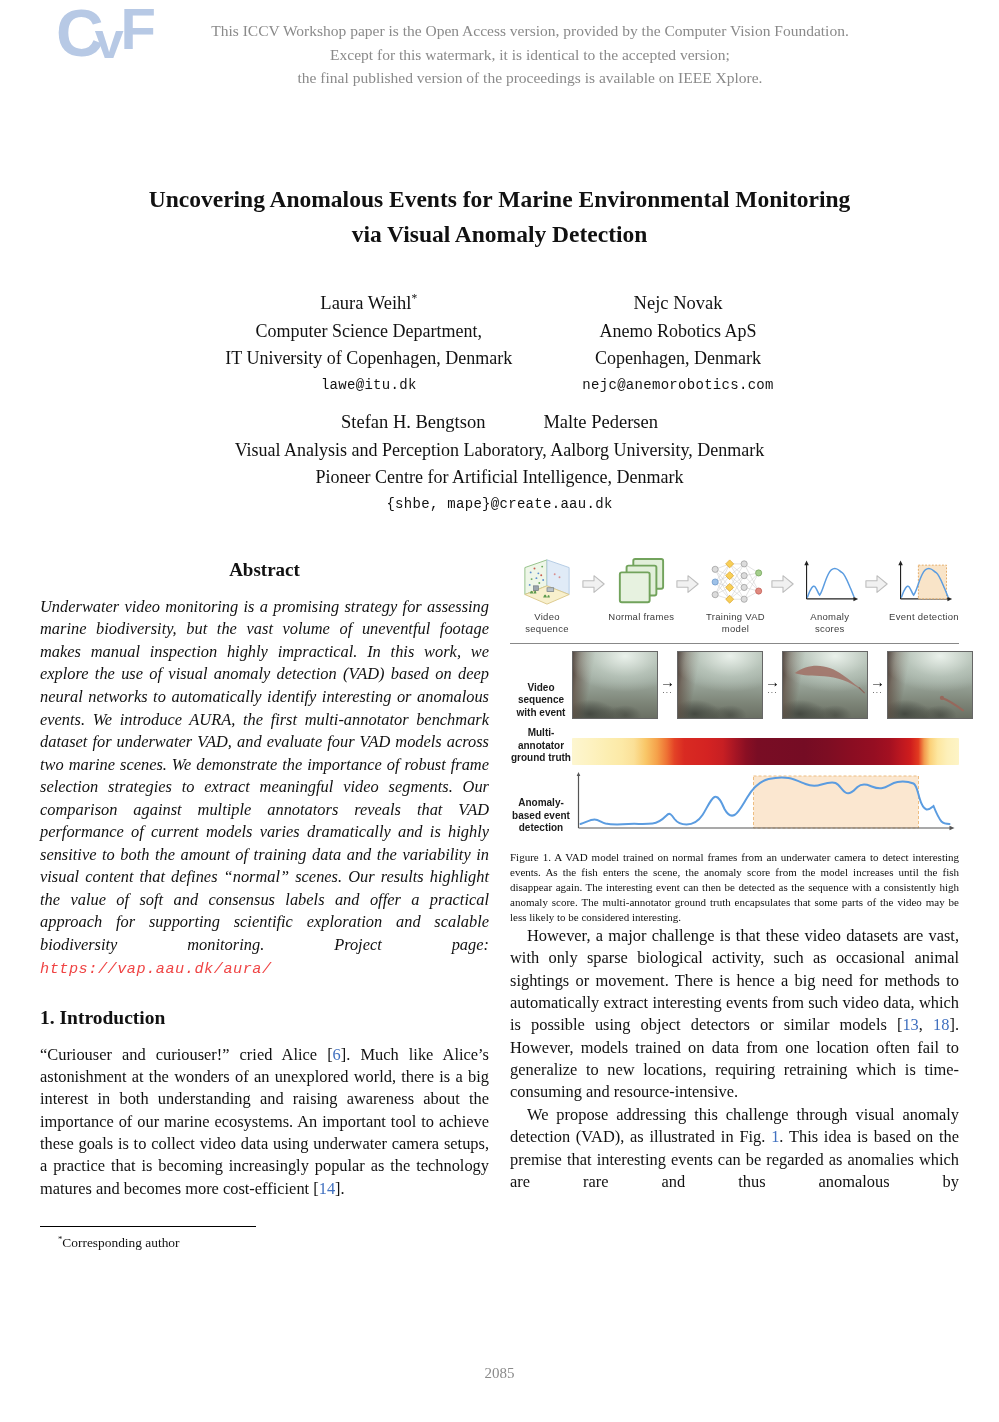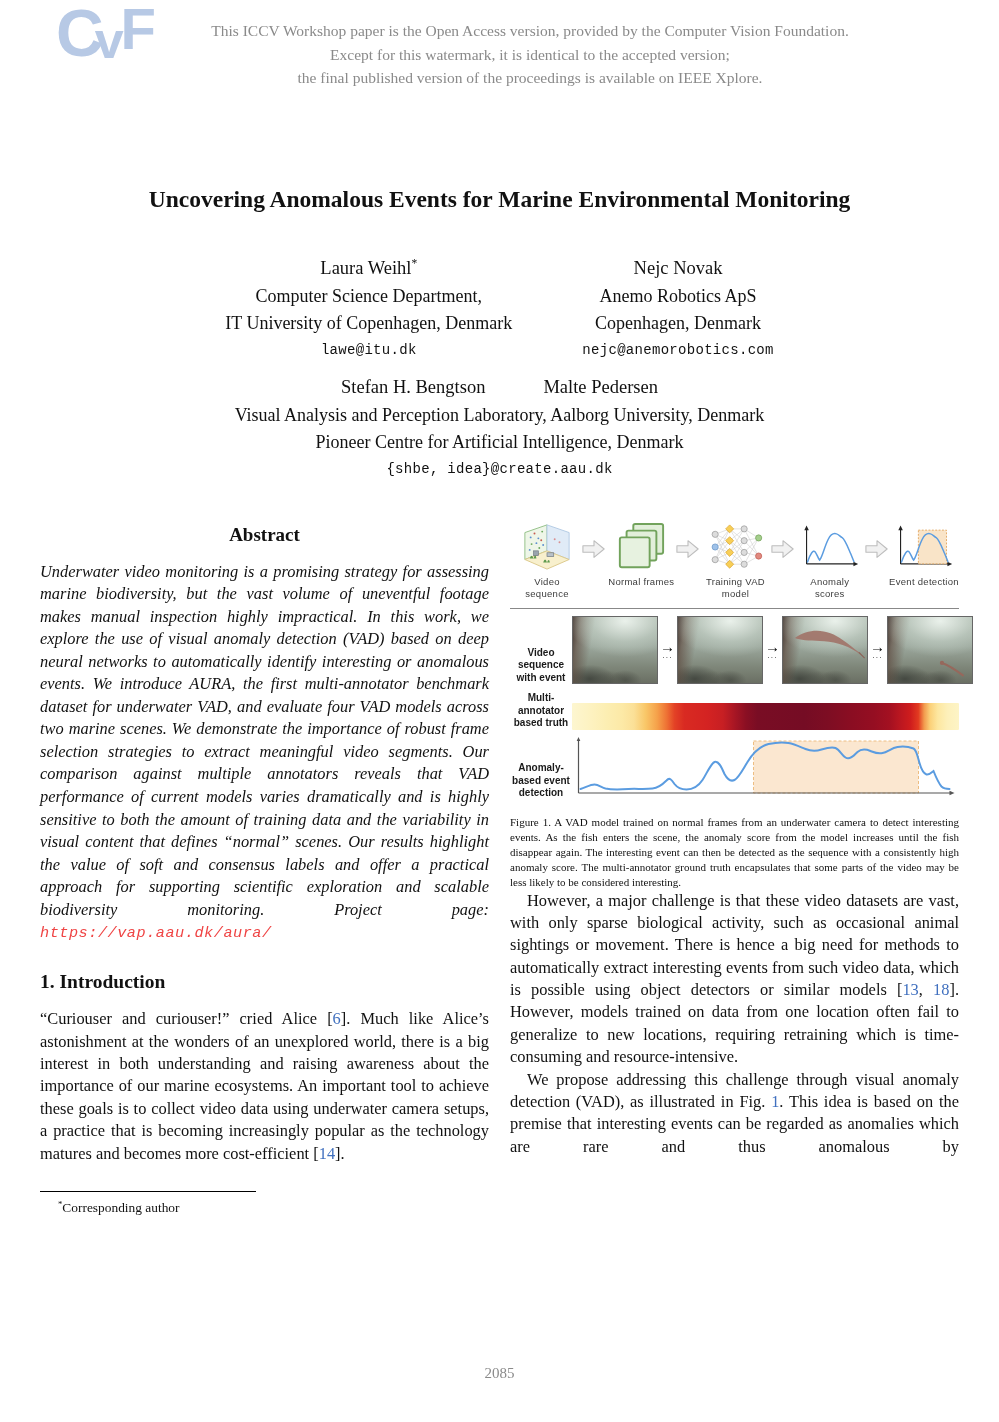--- a/index.html
+++ b/index.html
@@ -92,20 +92,21 @@
       <span class="cvf-f">F</span>
   </div>
   <div class="watermark" style="color:#8a8a8a;">
     <div>This ICCV Workshop paper is the Open Access version, provided by the Computer Vision Foundation.</div>
     <div>Except for this watermark, it is identical to the accepted version;</div>
     <div>the final published version of the proceedings is available on IEEE Xplore.</div>
   </div>
 
   <div class="title">
     <div>Uncovering Anomalous Events for Marine Environmental Monitoring</div>
+    <div>via Visual Anomaly Detection</div>
   </div>
 
   <div class="authors-row1">
     <div class="author-block">
       <div class="author-name"><span>Laura Weihl</span><sup class="mark">*</sup></div>
       <div>Computer Science Department,</div>
       <div>IT University of Copenhagen, Denmark</div>
       <div class="author-email">lawe@itu.dk</div>
     </div>
     <div class="author-block">
@@ -116,21 +117,21 @@
     </div>
   </div>
 
   <div class="authors-row2">
     <div class="row2-names">
       <span>Stefan H. Bengtson</span>
       <span>Malte Pedersen</span>
     </div>
     <div>Visual Analysis and Perception Laboratory, Aalborg University, Denmark</div>
     <div>Pioneer Centre for Artificial Intelligence, Denmark</div>
-    <div class="author-email">{shbe, idea}@create.aau.dk</div>
+    <div class="author-email">{shbe, mape}@create.aau.dk</div>
   </div>
 
   <div class="columns">
 
     <div class="col">
       <div class="abs-head">Abstract</div>
       <p class="abs-text" style="margin:0;"><span>Underwater video monitoring is a promising strategy for assessing marine biodiversity, but the vast volume of uneventful footage makes manual inspection highly impractical. In this work, we explore the use of visual anomaly detection (VAD) based on deep neural networks to automatically identify interesting or anomalous events. We introduce AURA, the first multi-annotator benchmark dataset for underwater VAD, and evaluate four VAD models across two marine scenes. We demonstrate the importance of robust frame selection strategies to extract meaningful video segments. Our comparison against multiple annotators reveals that VAD performance of current models varies dramatically and is highly sensitive to both the amount of training data and the variability in visual content that defines “normal” scenes. Our results highlight the value of soft and consensus labels and offer a practical approach for supporting scientific exploration and scalable biodiversity monitoring. Project page: </span><span class="link">https://vap.aau.dk/aura/</span></p>
 
       <div class="sec-head">1. Introduction</div>
       <p class="body-par" style="margin:0;"><span class="it">“Curiouser and curiouser!”</span><span> cried Alice [</span><span class="ref">6</span><span>]. Much like Alice’s astonishment at the wonders of an unexplored world, there is a big interest in both understanding and raising awareness about the importance of our marine ecosystems. An important tool to achieve these goals is to collect video data using underwater camera setups, a practice that is becoming increasingly popular as the technology matures and becomes more cost-efficient [</span><span class="ref">14</span><span>].</span></p>
@@ -281,21 +282,21 @@
             <div class="uwframe">
               <svg viewBox="0 0 86 68" width="83" height="65">
                 <path d="M56,48 C62,50 70,55 78,61" stroke="#96685c" stroke-width="2.2" fill="none" stroke-linecap="round"></path>
                 <circle cx="56" cy="48" r="2.2" fill="#96685c"></circle>
               </svg>
             </div>
           </div>
         </div>
 
         <div class="figrow" style="margin-top:8px;">
-          <div class="figrow-label">Multi-annotator based truth</div>
+          <div class="figrow-label">Multi-annotator ground truth</div>
           <div class="figrow-body">
             <div class="heatmap" style="background: linear-gradient(to right, rgb(253, 246, 208) 0%, rgb(253, 242, 192) 5%, rgb(252, 238, 178) 9%, rgb(252, 233, 166) 13%, rgb(251, 224, 151) 16%, rgb(249, 199, 104) 19%, rgb(245, 161, 74) 22%, rgb(238, 113, 52) 24.5%, rgb(227, 66, 38) 26.5%, rgb(217, 42, 34) 29%, rgb(212, 35, 34) 35%, rgb(199, 31, 35) 39%, rgb(168, 22, 36) 42%, rgb(138, 15, 35) 45%, rgb(121, 13, 36) 48%, rgb(117, 12, 36) 60%, rgb(125, 13, 35) 66%, rgb(138, 13, 34) 72%, rgb(149, 14, 34) 78%, rgb(163, 16, 33) 82%, rgb(188, 23, 32) 85%, rgb(207, 29, 29) 87.5%, rgb(226, 58, 32) 89.5%, rgb(242, 155, 78) 91%, rgb(251, 208, 120) 92.5%, rgb(253, 231, 160) 94.5%, rgb(253, 240, 186) 97%, rgb(253, 244, 198) 100%);"></div>
           </div>
         </div>
 
         <div class="figrow" style="margin-top:6px;">
           <div class="figrow-label">Anomaly-based event detection</div>
           <div class="figrow-body chart-wrap">
             <svg width="385" height="64" viewBox="0 0 382 64">
               <rect x="180" y="5" width="165" height="52" fill="#fbe7d0" stroke="#edbd81" stroke-width="1" stroke-dasharray="3,2"></rect>

